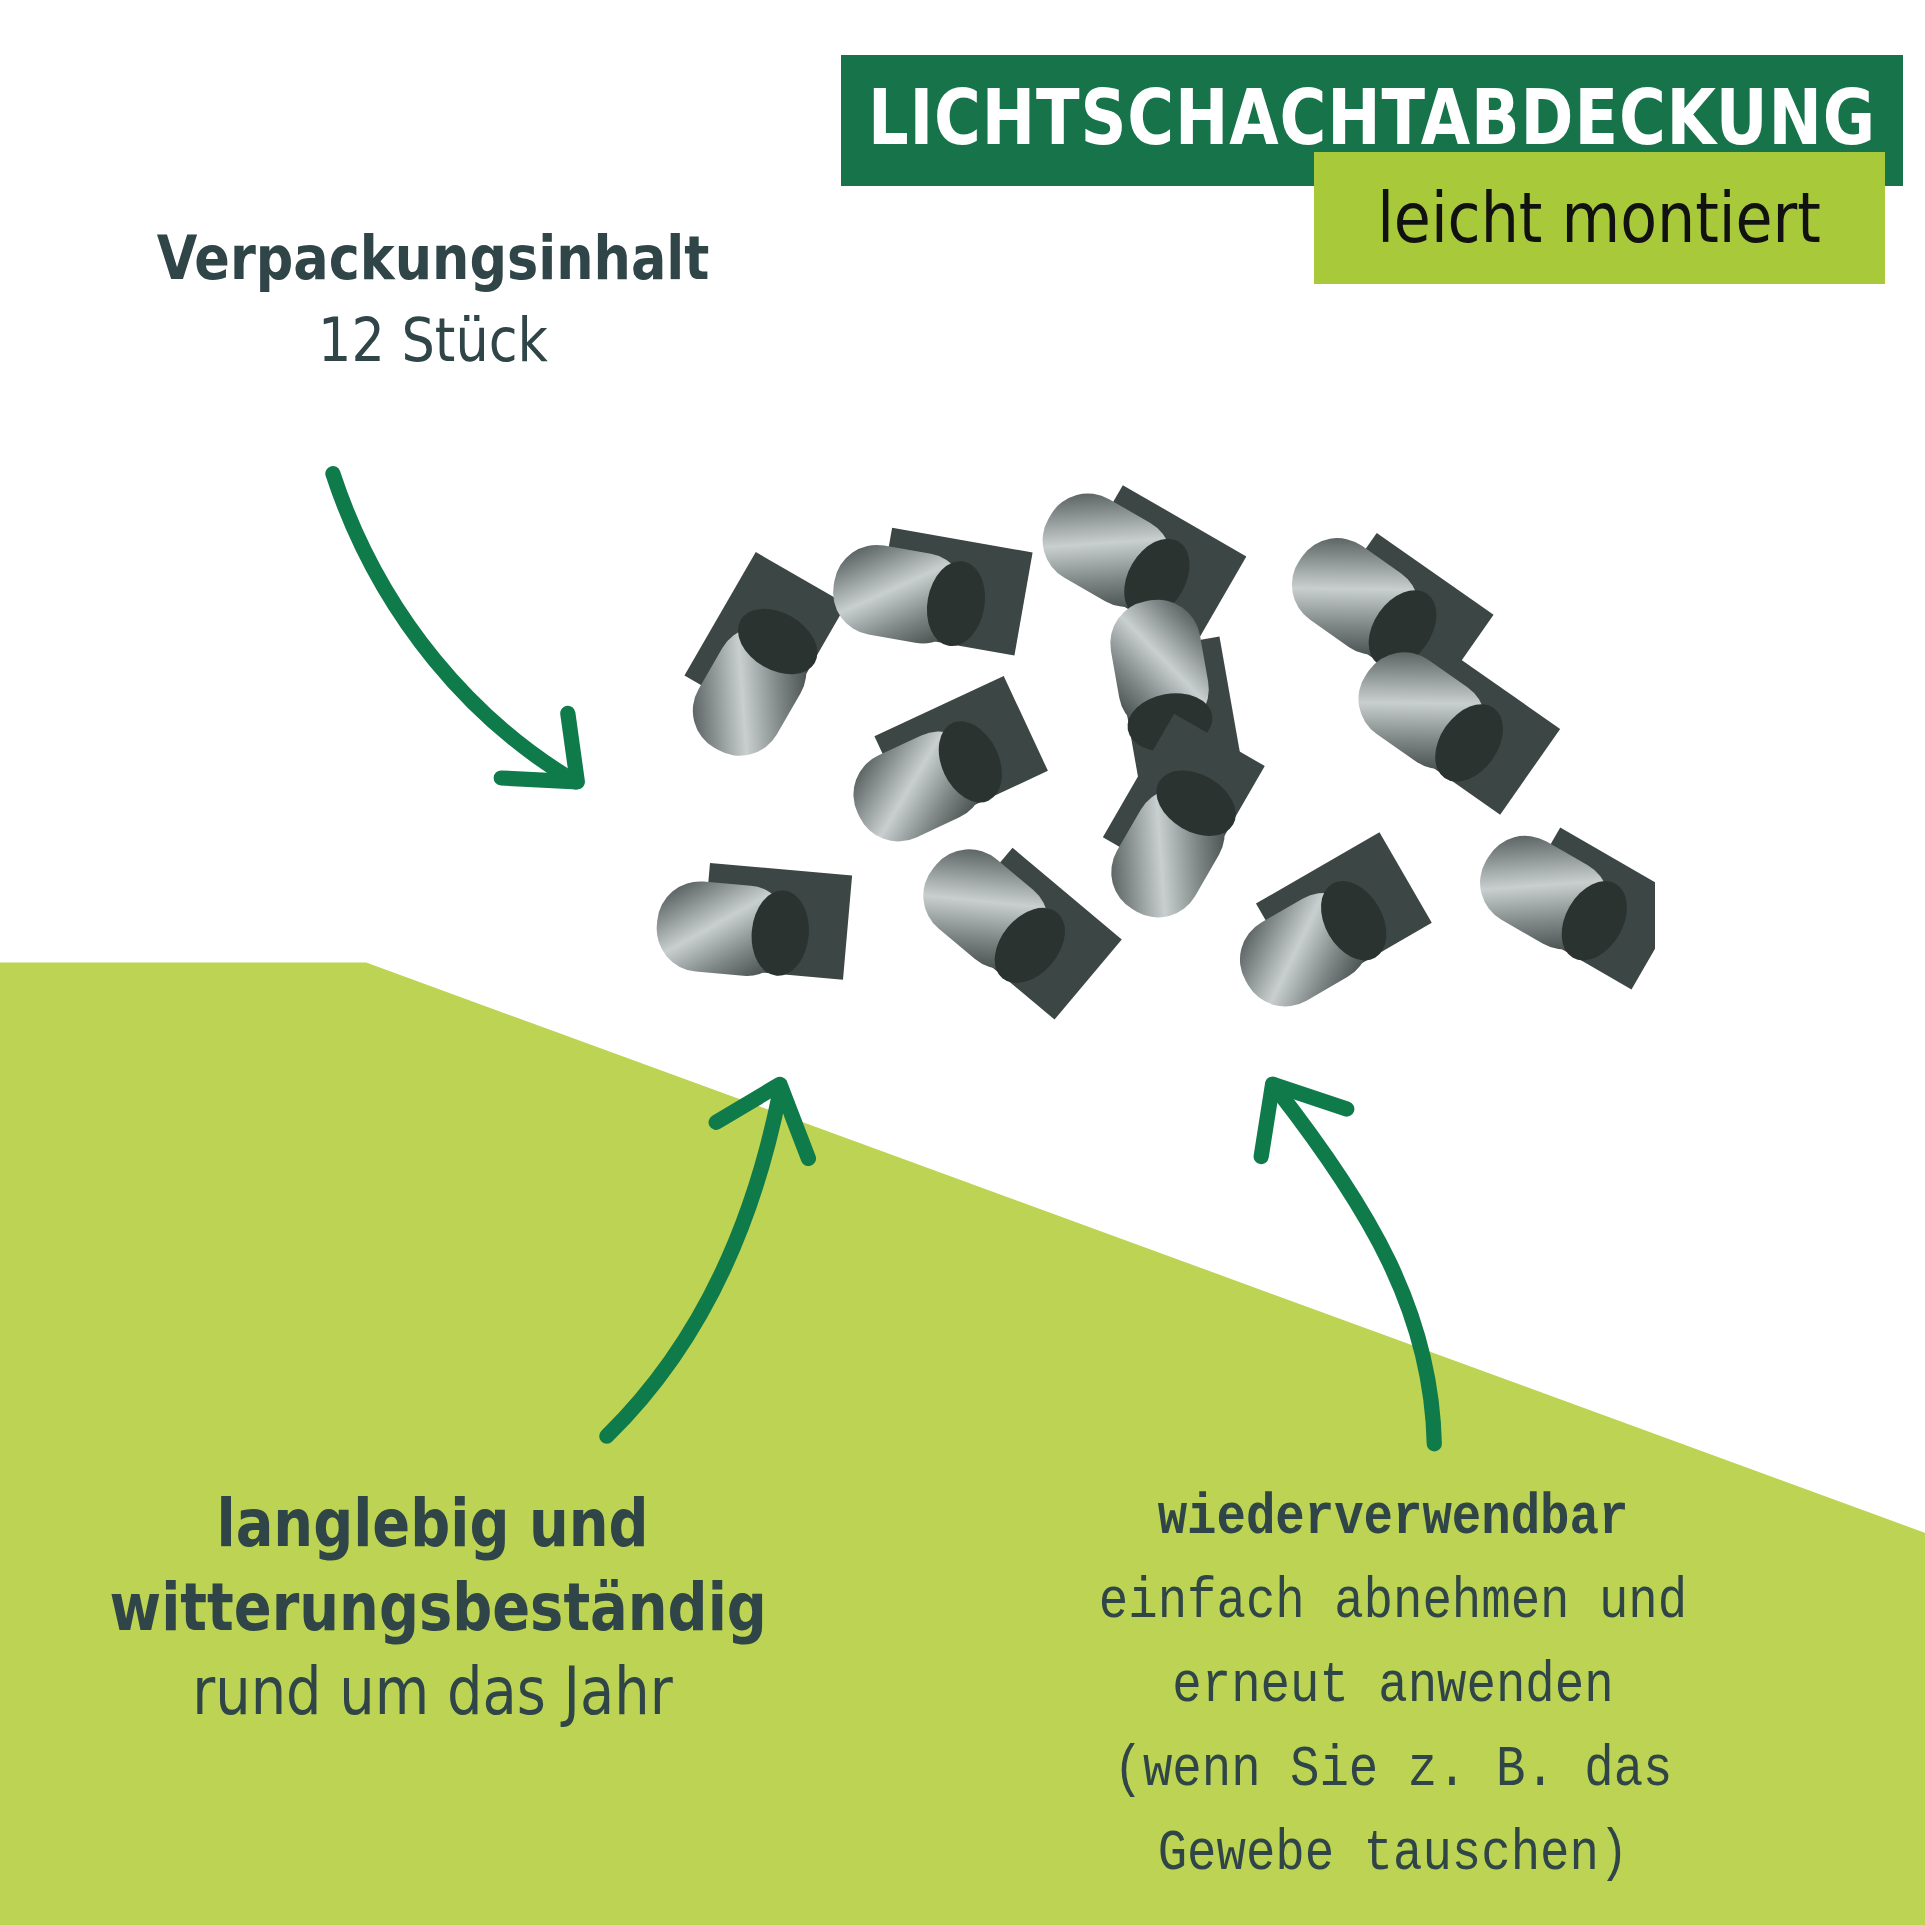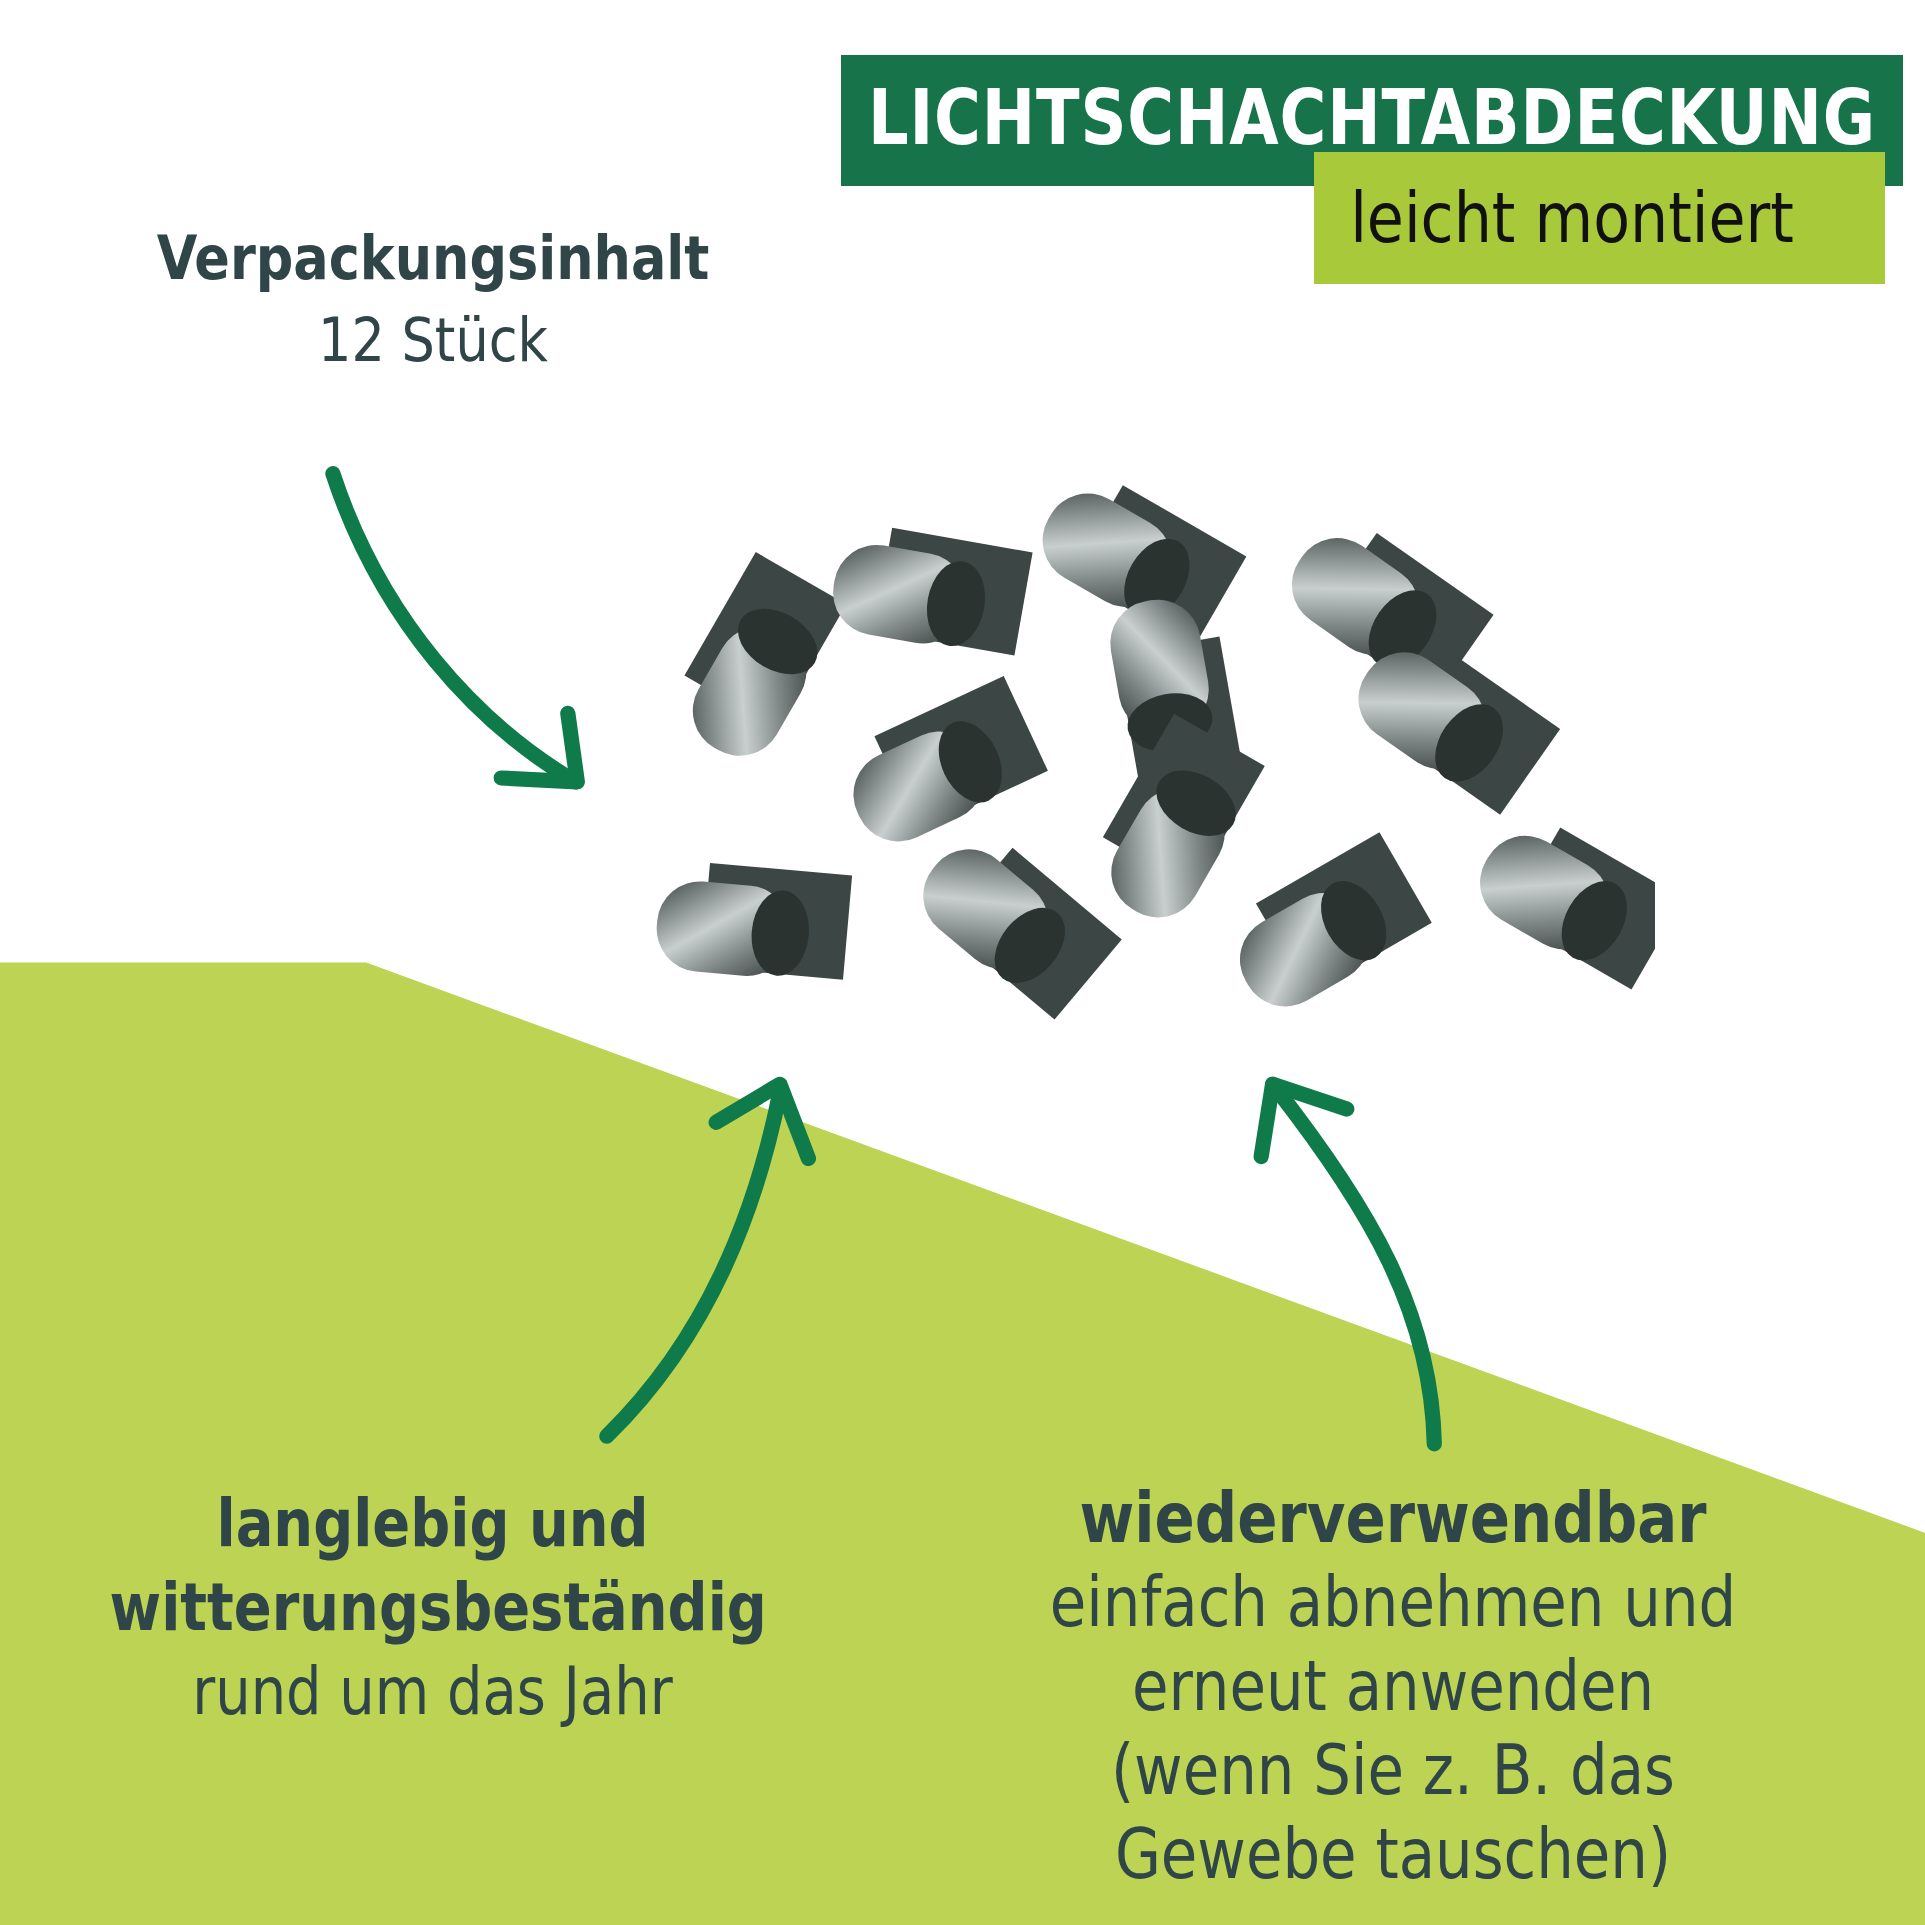--- a/index.html
+++ b/index.html
@@ -16,32 +16,32 @@
       display: flex; align-items: center; justify-content: center; margin-top: 12px;
     }
     .title-text {
       color: #ffffff; font-weight: bold; font-size: 76px; letter-spacing: 1px;
       font-family: "DejaVu Sans", sans-serif;
       transform: scaleX(0.84); white-space: nowrap; margin-top: -5.7px;
     }
     .subtitle-box {
       position: absolute; left: 1314px; top: 152px; width: 571px; height: 132px;
       background: #a8c93a;
-      display: flex; align-items: center; 
+      display: flex; align-items: center; justify-content: center;
     }
     .subtitle-text {
       color: #111111; font-size: 70px; transform: scaleX(0.86); white-space: nowrap;
       font-family: "DejaVu Sans", sans-serif;
     }
     .block { position: absolute; text-align: center; white-space: nowrap; }
     .block .line { display: block; transform: scaleX(0.86); }
     .b { font-weight: bold; }
     .pack { left: 100px; top: 217px; width: 666px; font-size: 61px; line-height: 82px; }
     .feature-left { left: 57px; top: 1482px; width: 751px; font-size: 65px; line-height: 84px; }
-    .feature-right { left: 989px; top: 1476px; width: 808px; font-size: 69px; line-height: 84px; }
+    .feature-right { left: 989px; top: 1476px; width: 808px; font-size: 57px; line-height: 84px; font-family: Liberation Mono, monospace; }
     .arrow { position: absolute; left: 0; top: 0; width: 1926px; height: 1926px; pointer-events: none; }
     .product { position: absolute; left: 647px; top: 476px; width: 1008px; height: 552px; }
   </style>
 </head>
 <body>
 
 <svg class="bg-slab" viewBox="0 0 2025 2025">
   <polygon points="0,1012 385,1012 2025,1612 2025,2025 0,2025" fill="#bcd353"></polygon>
 </svg>
 

